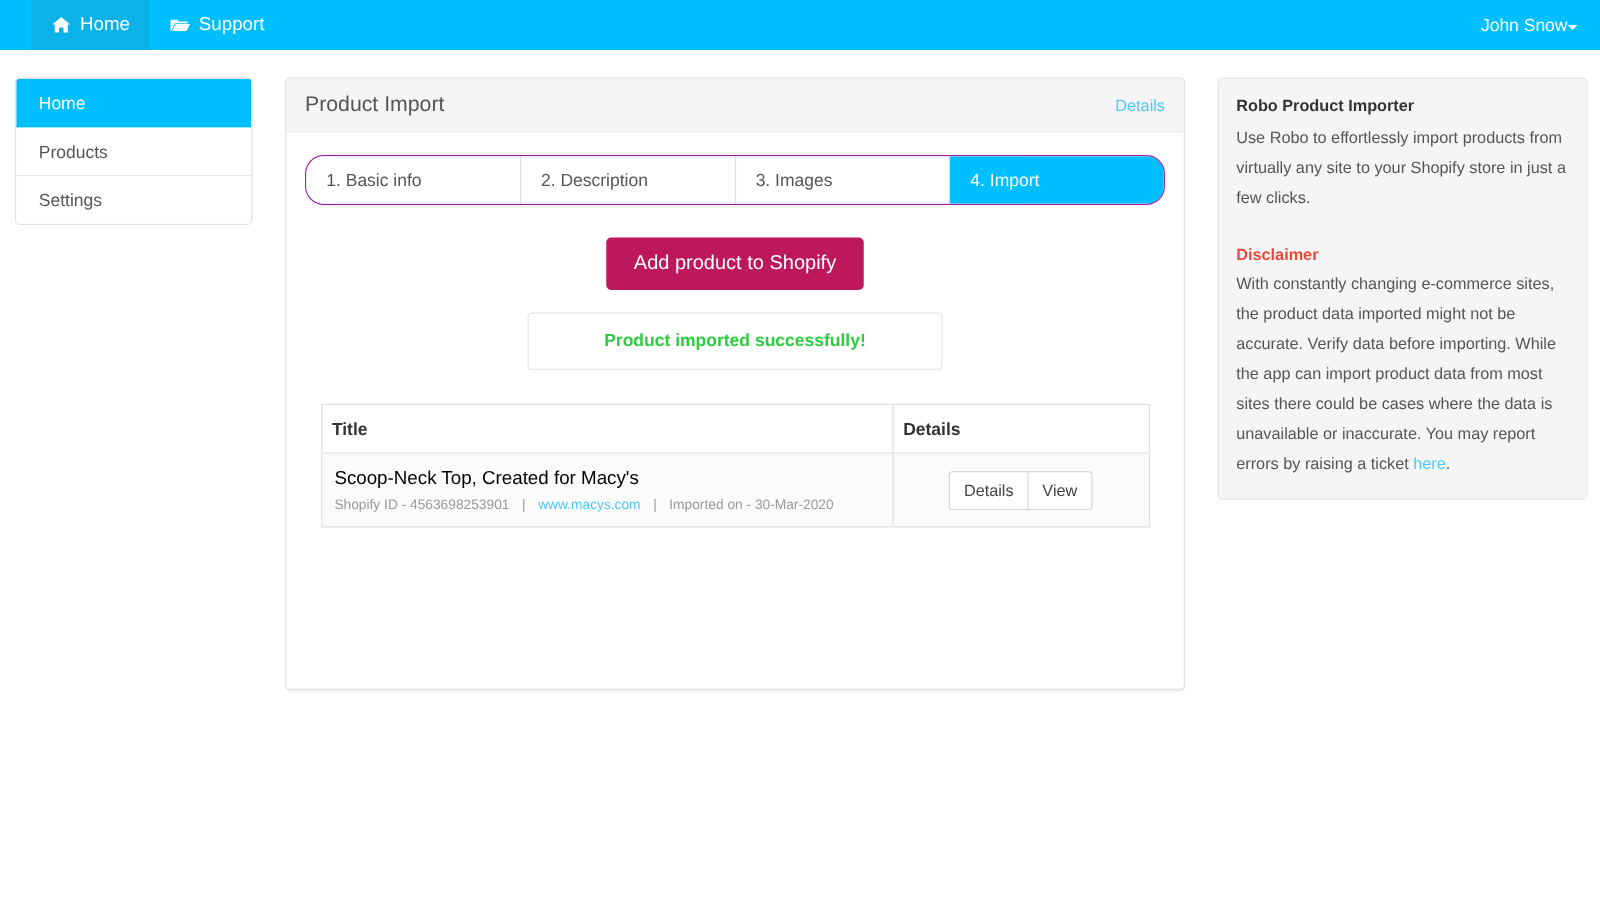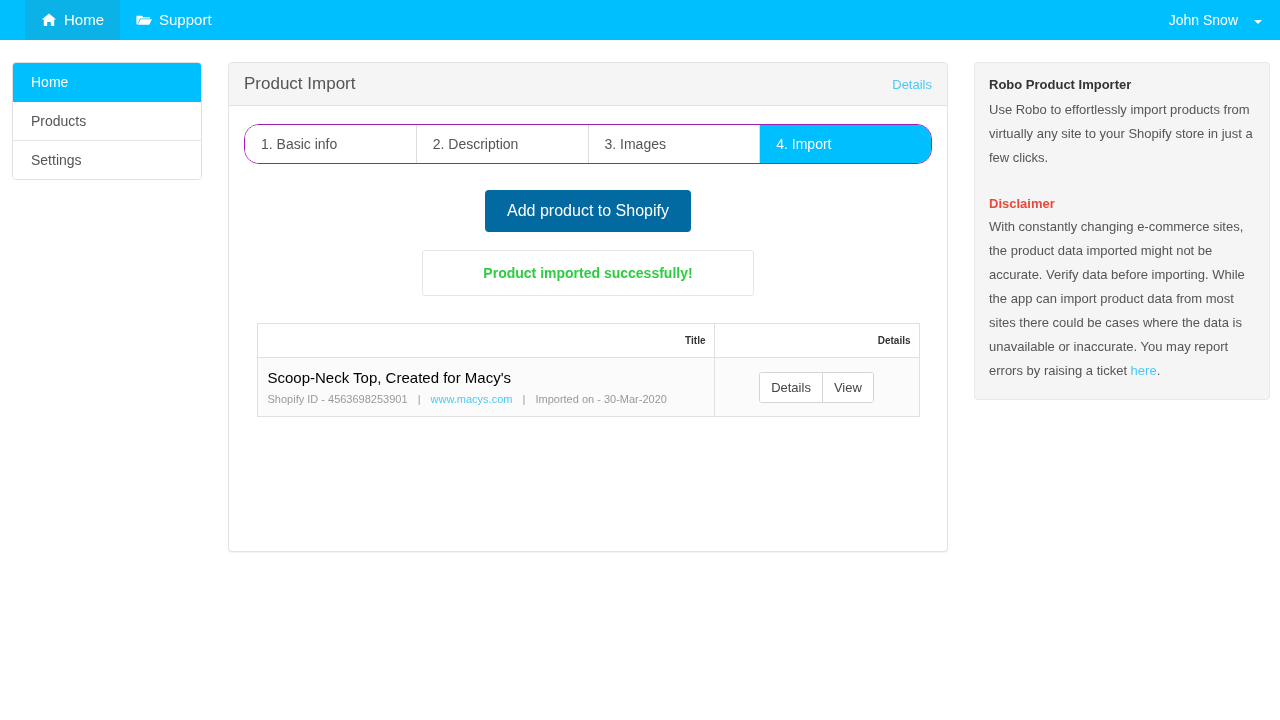--- a/index.html
+++ b/index.html
@@ -55,21 +55,21 @@
     top: 0;
     height: 40px;
     display: flex;
     align-items: center;
   }
   .user-menu {
     color: #ffffff;
     font-size: 14px;
     display: flex;
     align-items: center;
-    gap: 16px;
+    gap: 0;
     cursor: pointer;
     white-space: nowrap;
   }
   .caret {
     width: 0; height: 0;
     border-left: 4px solid transparent;
     border-right: 4px solid transparent;
     border-top: 4px solid #ffffff;
     margin-top: 3px;
   }
@@ -160,21 +160,21 @@
   .step:last-child { border-right: none; }
   .step.active {
     background: #00bfff;
     color: #ffffff;
   }
 
   
   .action-wrap { text-align: center; }
   .btn-primary {
     display: inline-block;
-    background: #0369a1;
+    background: #be185d;
     color: #ffffff;
     border: none;
     border-radius: 4px;
     font-size: 16px;
     font-family: "Liberation Sans", sans-serif;
     padding: 12px 22px;
     cursor: pointer;
   }
   .alert-box {
     margin: 18px auto 0 auto;
@@ -193,24 +193,24 @@
 
   
   .table {
     margin: 27px auto 0 auto;
     width: 663px;
     border: 1px solid #e0e0e0;
     border-collapse: collapse;
     background: #ffffff;
   }
   .table th {
-    font-size: 10px;
+    font-size: 14px;
     color: #333333;
     font-weight: bold;
-    text-align: right;
+    text-align: left;
     padding: 11px 8px;
     border-bottom: 1px solid #e0e0e0;
     border-right: 1px solid #e0e0e0;
     background: #ffffff;
   }
   .table th:last-child { border-right: none; }
   .table td {
     padding: 11px 10px;
     border-right: 1px solid #e0e0e0;
     background: #fbfbfb;

